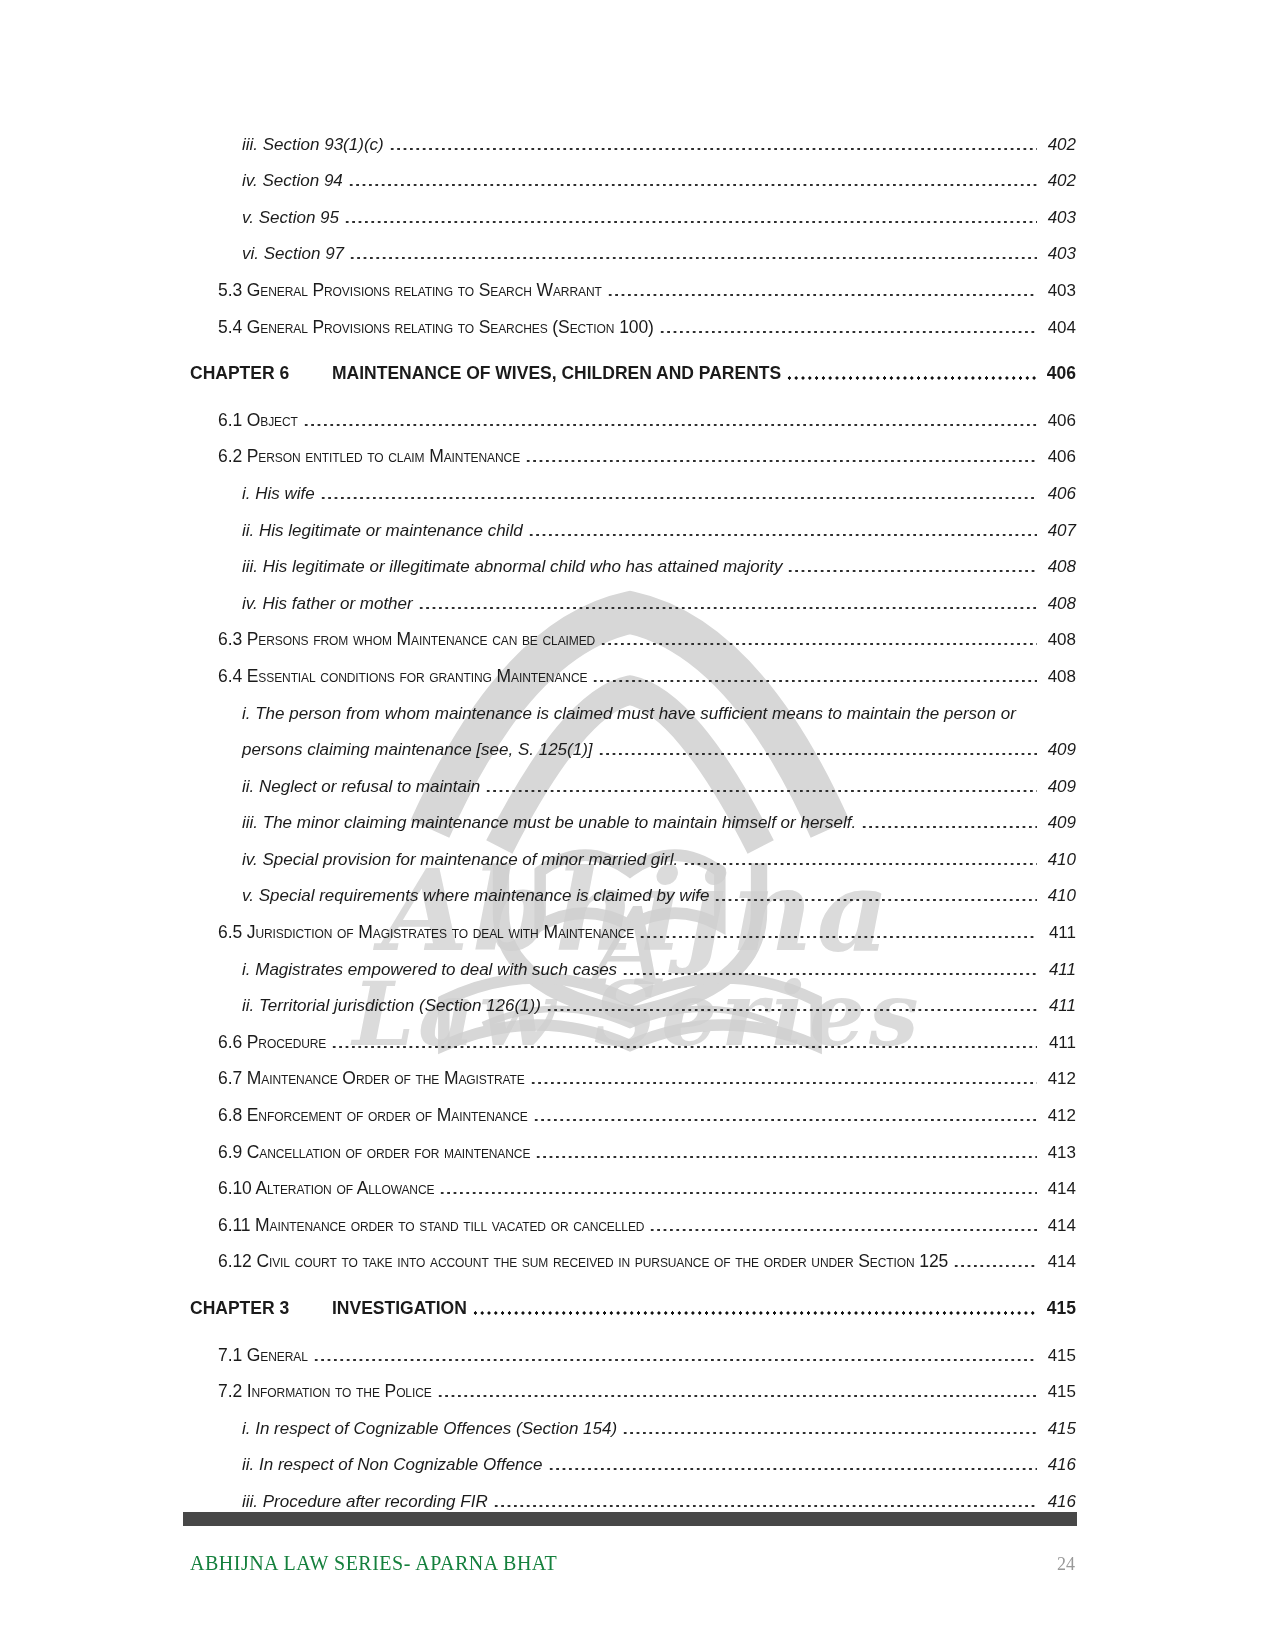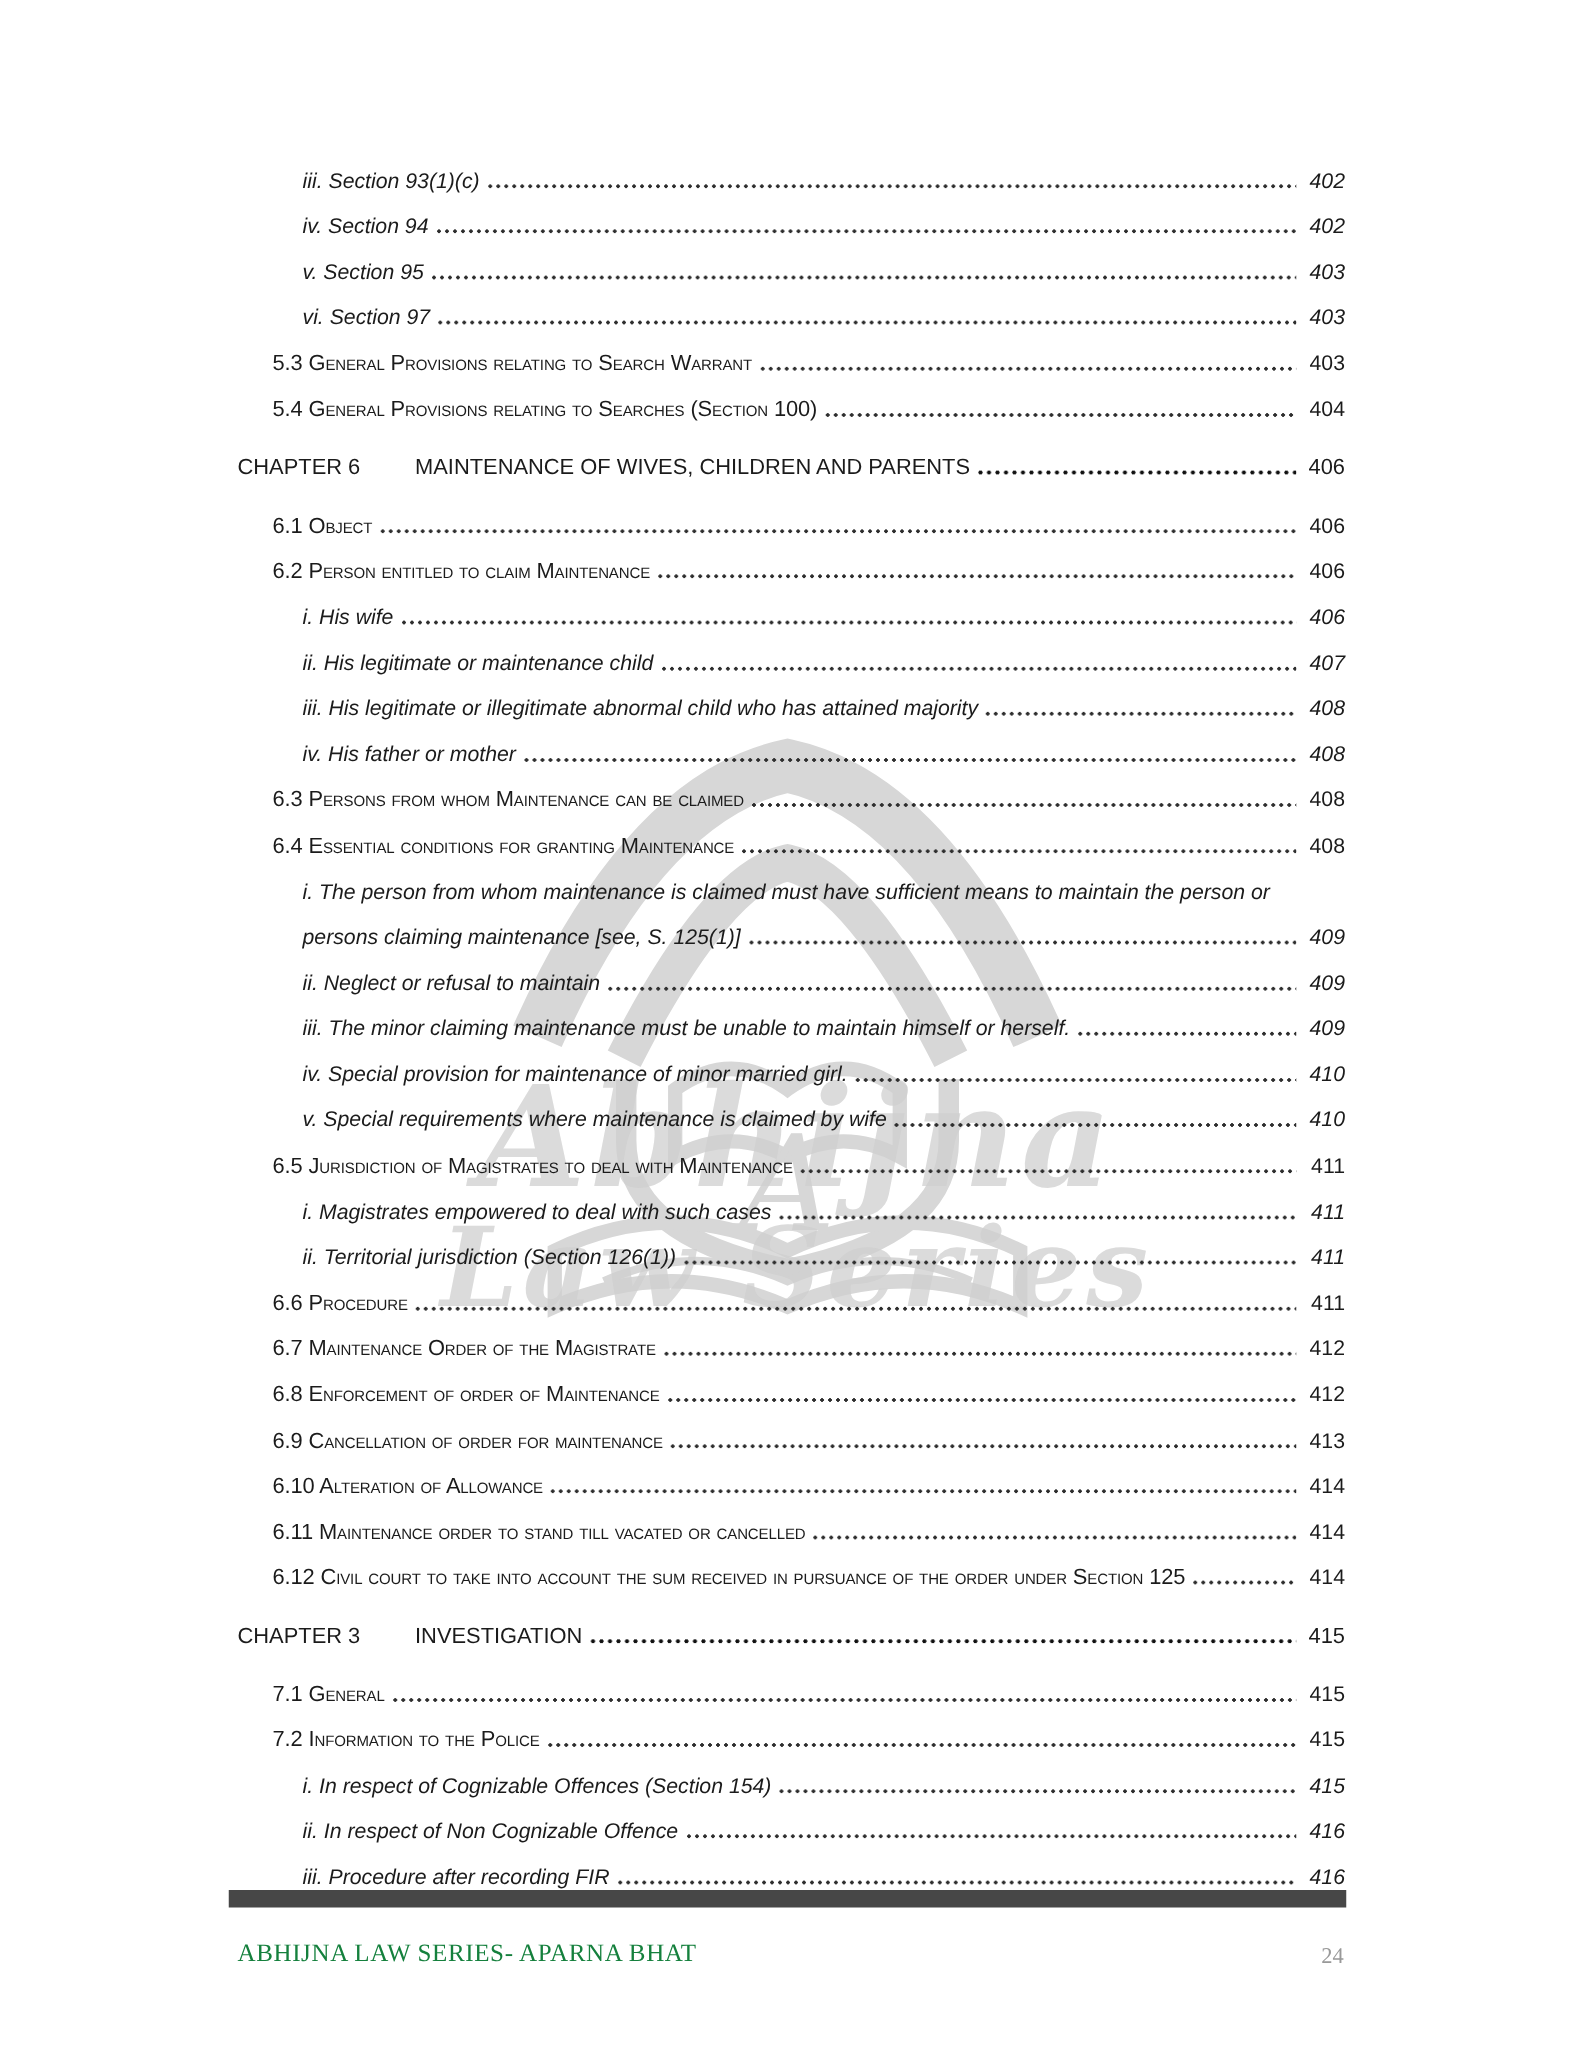--- a/index.html
+++ b/index.html
@@ -19,21 +19,21 @@
   .wm-line1{top:845px;font-size:112px;}
   .wm-line2{top:962px;font-size:88px;}
   
   .toc{position:absolute;left:190px;top:118px;width:886px;z-index:2;}
   .row{display:flex;align-items:flex-end;height:36.6px;font-size:17px;}
   .row .label{white-space:nowrap;line-height:21px;}
   .row.section{padding-left:28px;}
   .row.section .label{font-variant:small-caps;letter-spacing:-0.1px;font-size:17.5px;}
   .row.sub{padding-left:52px;font-style:italic;}
   .row.sub .pagenum{font-style:italic;}
-  .row.chapter{font-weight:normal;font-size:17.5px;margin:10px 0 10px 0;}
+  .row.chapter{font-weight:bold;font-size:17.5px;margin:10px 0 10px 0;}
   .row.chapter .chapnum{flex:none;width:142px;line-height:21px;}
   .leader{
     flex:1 1 auto;min-width:10px;height:6px;margin:0 3px 3px 5px;align-self:flex-end;
     background-image:radial-gradient(circle,#2e2e2e 1.25px,transparent 1.45px);
     background-size:6.4px 6px;background-repeat:repeat-x;background-position:left bottom;
   }
   .row.chapter .leader{
     background-image:radial-gradient(circle,#111 1.5px,transparent 1.7px);
     background-size:6.8px 6px;
   }

